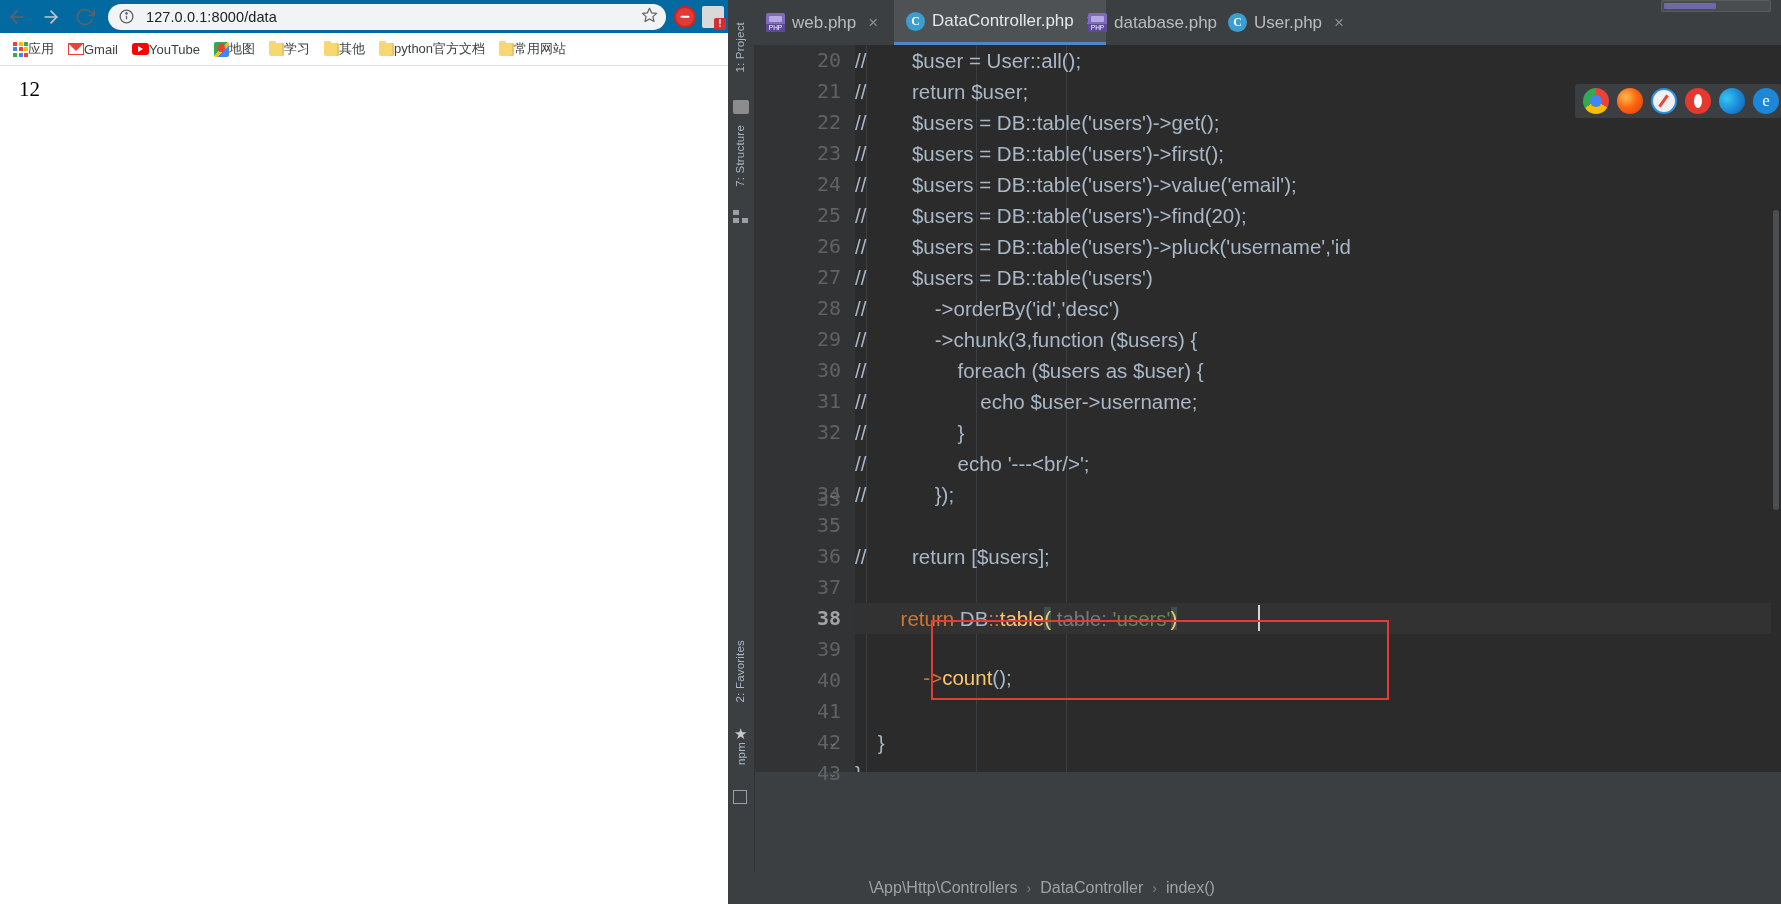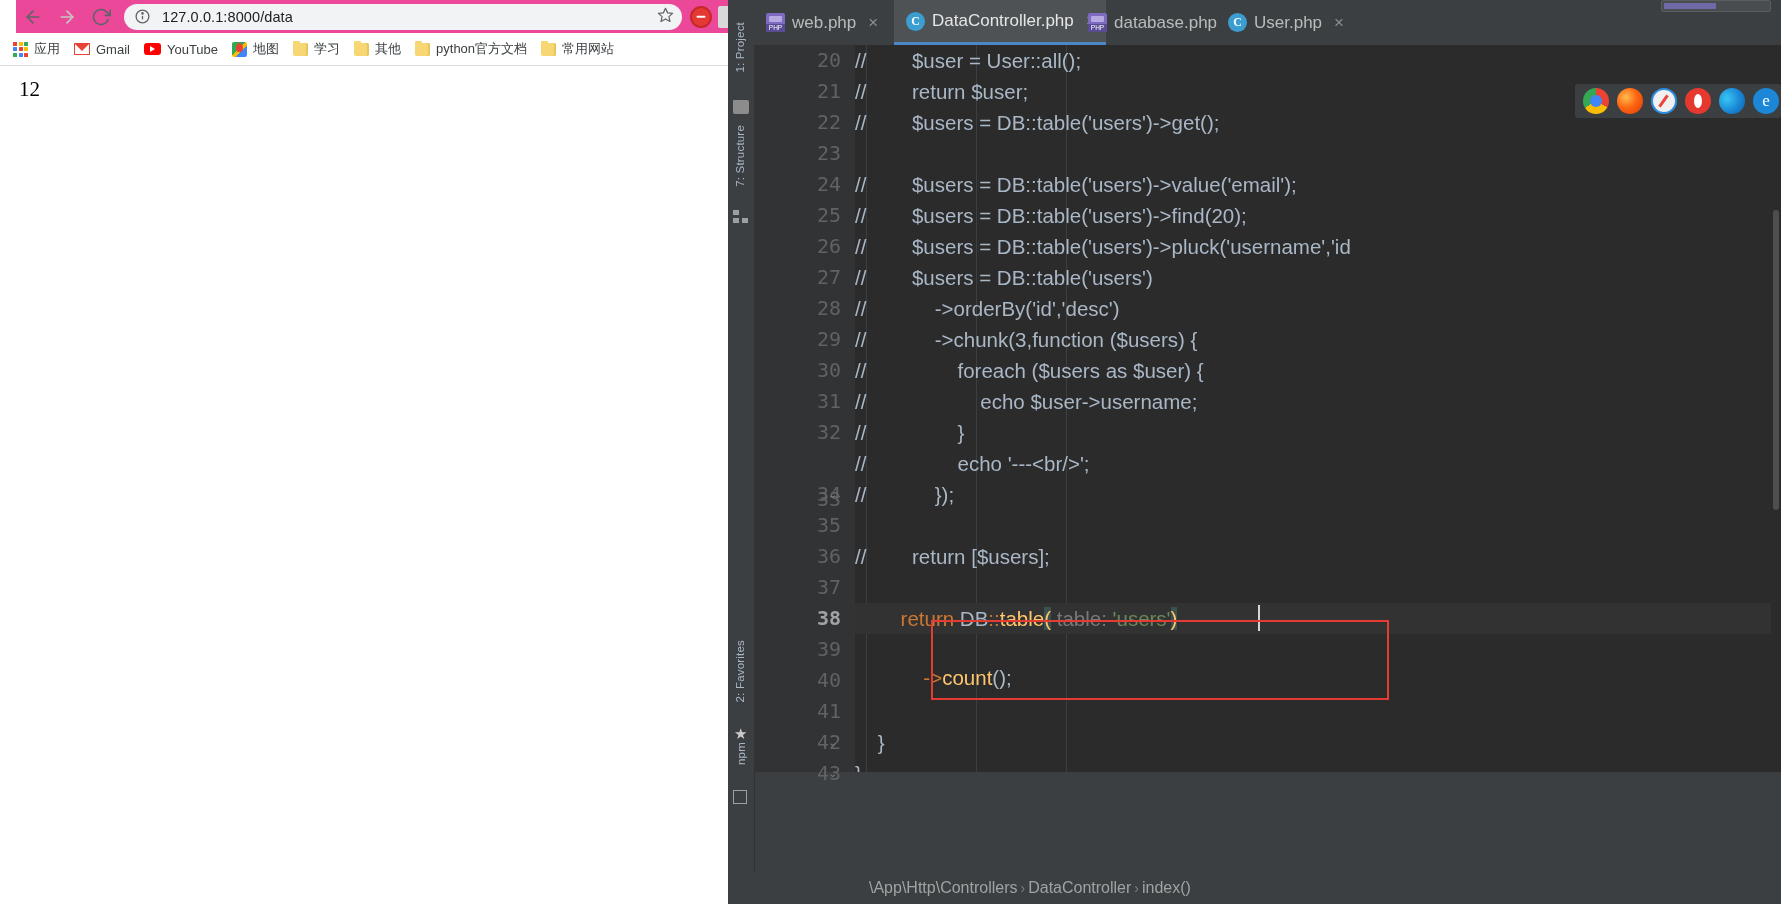--- a/index.html
+++ b/index.html
@@ -12,23 +12,23 @@
   #root { position: relative; width: 1781px; height: 904px; }
 
   
   #browser {
     position: absolute; left: 0; top: 0;
     width: 728px; height: 904px;
     background: #ffffff;
     overflow: hidden;
   }
   .chrome-toolbar {
-    position: absolute; left: 16px; top: 0;
+    position: absolute; left: 0; top: 0;
     width: 728px; height: 33px;
-    background: #ec4899;
+    background: #0369a1;
     display: flex; align-items: center;
   }
   .nav-btn {
     width: 34px; height: 30px;
     display: flex; align-items: center; justify-content: center;
     color: #5f6368;
     font-size: 20px;
     line-height: 1;
     user-select: none;
   }
@@ -102,21 +102,20 @@
     background: #ffffff;
     display: flex; align-items: center;
     padding-left: 6px;
     border-bottom: 1px solid #dadce0;
     box-sizing: border-box;
     overflow: hidden;
     white-space: nowrap;
   }
   .bm {
     display: flex; align-items: center;
-    gap: 6px;
     padding: 3px 7px;
     border-radius: 4px;
     font-size: 13px;
     color: #3c4043;
     flex: 0 0 auto;
   }
   .bm-label { white-space: nowrap; }
   .ico-apps {
     width: 15px; height: 15px;
     display: grid; grid-template-columns: repeat(3, 4px);
@@ -378,21 +377,21 @@
 
   
   .breadcrumb {
     position: absolute; left: 26px; bottom: 0;
     width: 1027px; height: 32px;
     background: #3c3f41;
     display: flex; align-items: center;
     padding-left: 115px;
     font-size: 16px;
     color: #a0a3a4;
-    gap: 3px;
+    gap: 9px;
     box-sizing: border-box;
   }
   .bc-sep { color: #7d8082; font-size: 14px; }
 
   
   .browser-row {
     position: absolute; top: 84px; right: 0;
     display: flex; align-items: center; gap: 8px;
     background: #3c3f41;
     padding: 4px 2px 4px 8px;
@@ -609,20 +608,21 @@
         <i style="left:11px;"></i>
           <i style="left:121px;"></i>
           <i style="left:211px;"></i>
       </div>
 
       <div class="line-highlight" style="top:558px;"></div>
 
       <div class="code-line" style="top:0px;">//        $user = User::all();</div>
       <div class="code-line" style="top:31px;">//        return $user;</div>
       <div class="code-line" style="top:62px;">//        $users = DB::table('users')-&gt;get();</div>
+      <div class="code-line" style="top:93px;">//        $users = DB::table('users')-&gt;first();</div>
       <div class="code-line" style="top:124px;">//        $users = DB::table('users')-&gt;value('email');</div>
       <div class="code-line" style="top:155px;">//        $users = DB::table('users')-&gt;find(20);</div>
       <div class="code-line" style="top:186px;">//        $users = DB::table('users')-&gt;pluck('username','id</div>
       <div class="code-line" style="top:217px;">//        $users = DB::table('users')</div>
       <div class="code-line" style="top:248px;">//            -&gt;orderBy('id','desc')</div>
       <div class="code-line" style="top:279px;">//            -&gt;chunk(3,function ($users) {</div>
       <div class="code-line" style="top:310px;">//                foreach ($users as $user) {</div>
       <div class="code-line" style="top:341px;">//                    echo $user-&gt;username;</div>
       <div class="code-line" style="top:372px;">//                }</div>
       <div class="code-line" style="top:403px;">//                echo '---&lt;br/&gt;';</div>

